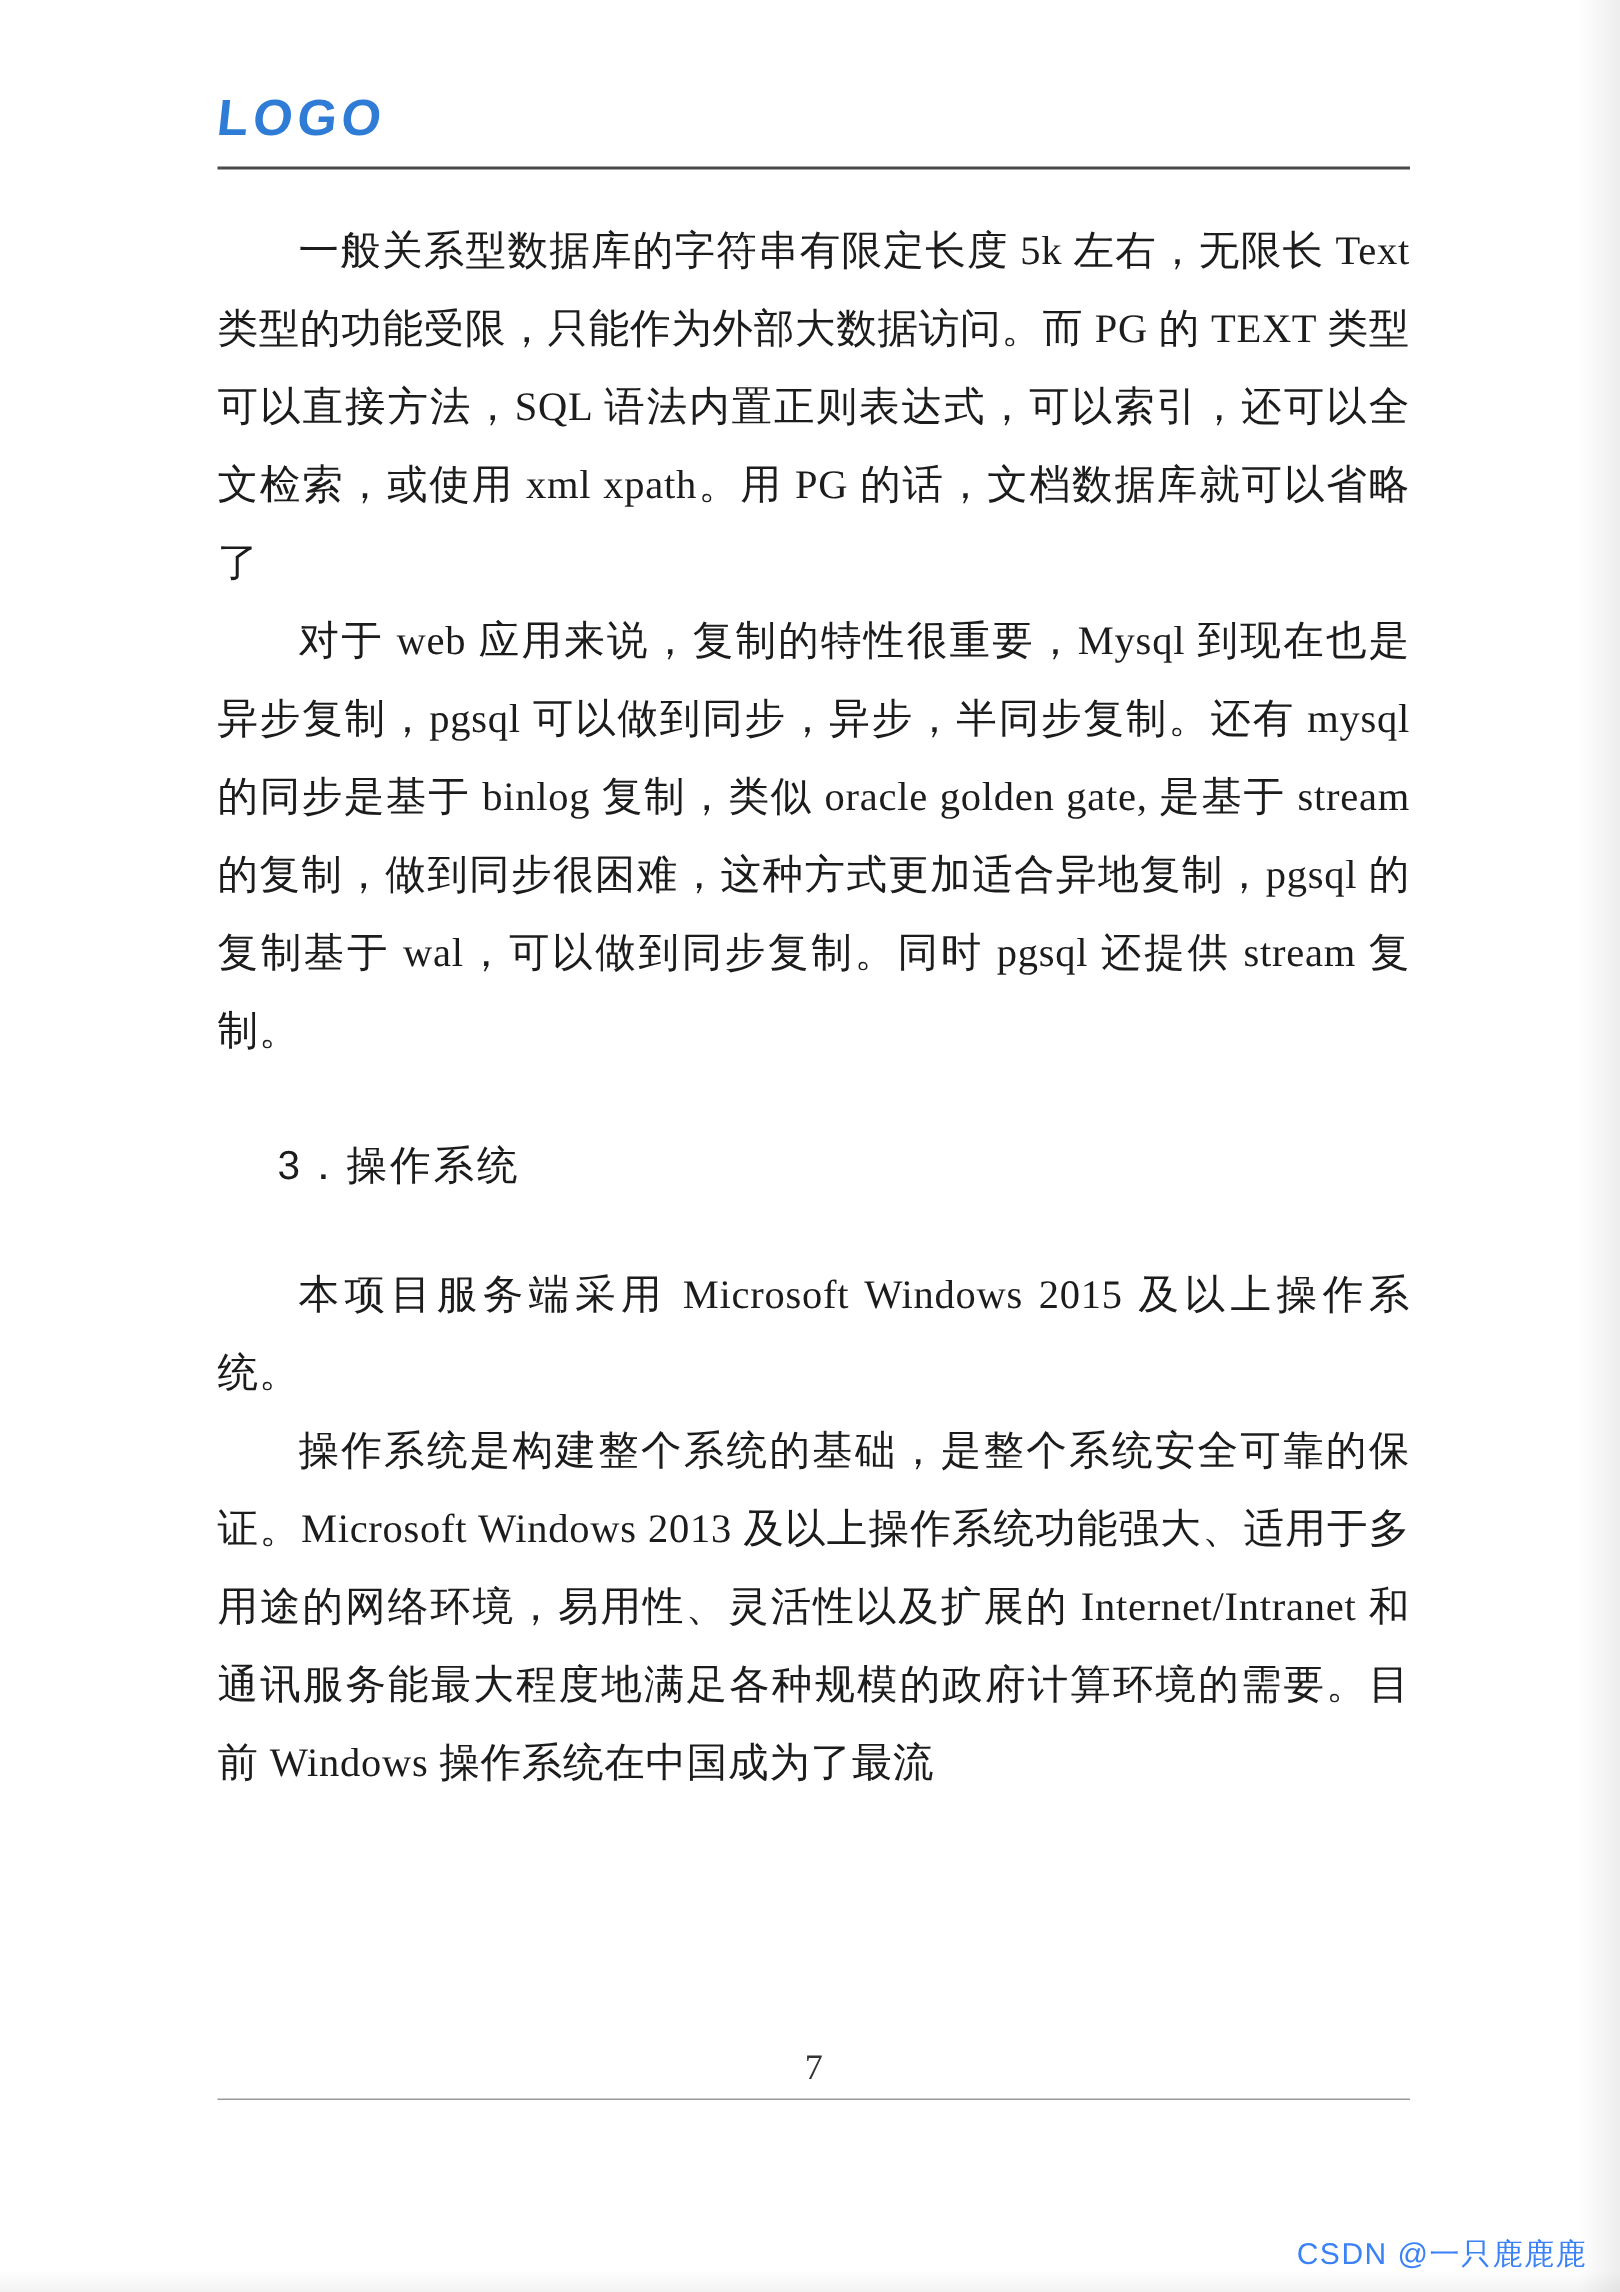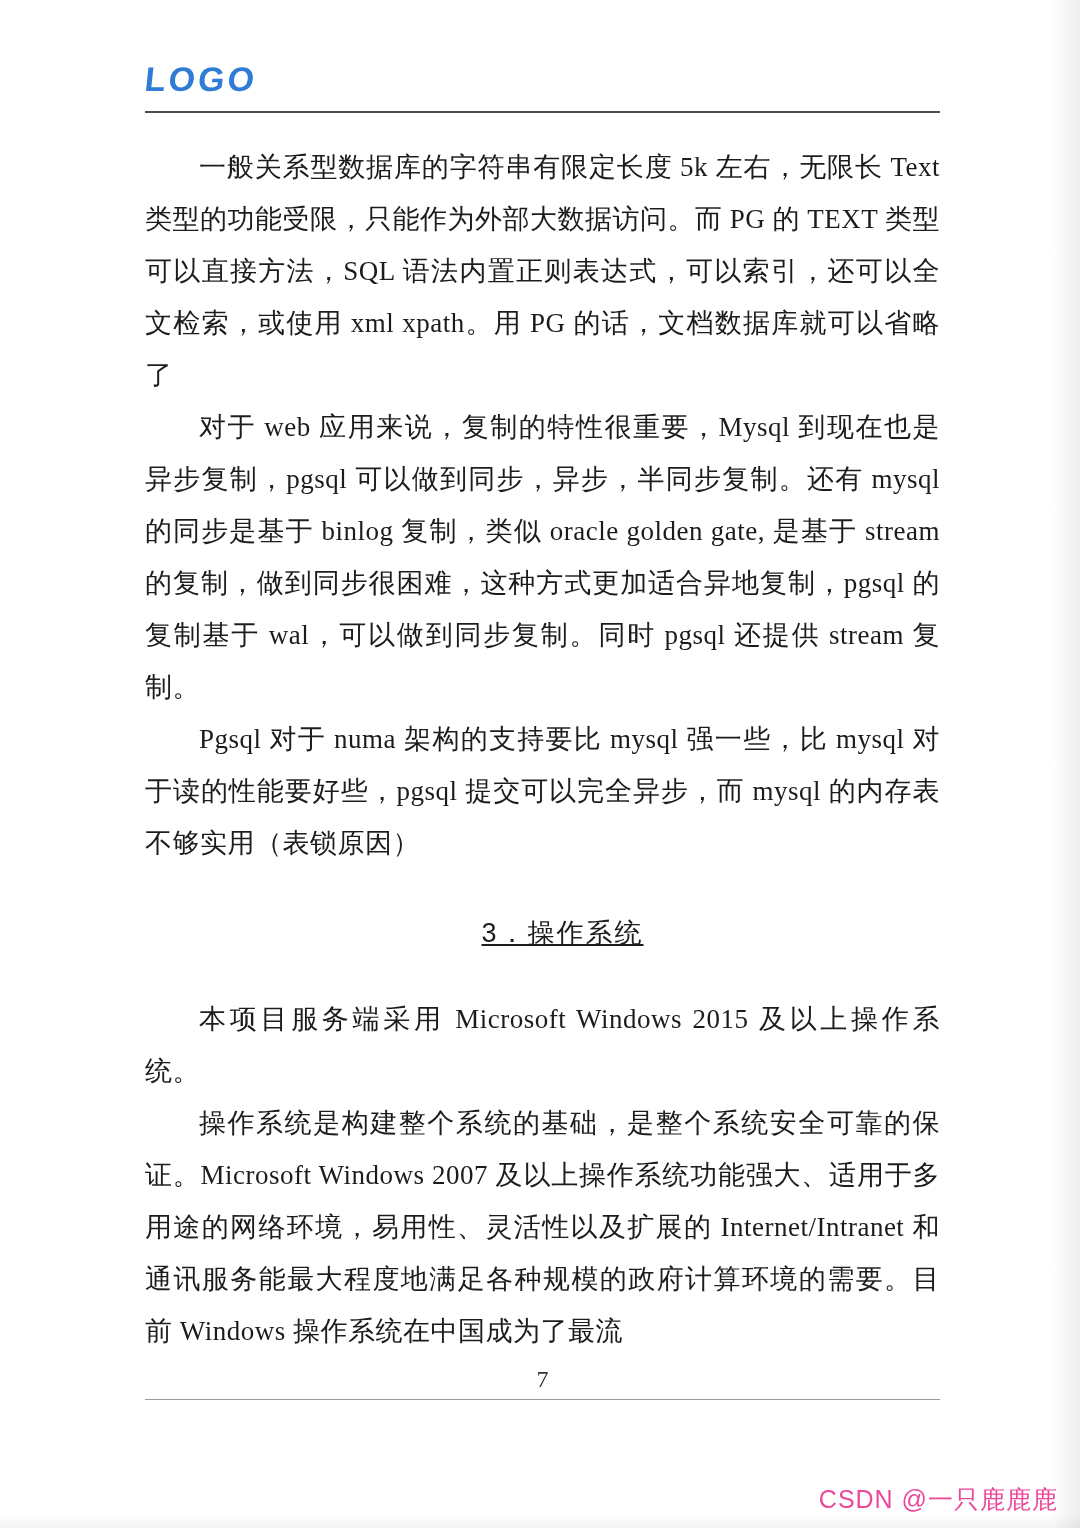--- a/index.html
+++ b/index.html
@@ -56,65 +56,63 @@
     letter-spacing: 0.5px;
   }
   .para { text-indent: 2em; }
   .heading {
     font-family: "Liberation Sans", "DejaVu Sans", sans-serif;
     font-weight: 500;
     font-size: 27px;
     margin: 38px 0 34px 0;
     padding-left: 40px;
     letter-spacing: 2px;
-    text-align: center;
-    text-decoration: underline;
+    text-align: left;
   }
   .doc-footer {
     position: absolute;
     left: 145px;
     right: 140px;
     bottom: 128px;
     text-align: center;
   }
   .page-number {
     font-size: 24px;
     color: #333333;
     margin-bottom: 6px;
   }
   .footer-rule { border-bottom: 1.5px solid #9a9a9a; }
   .watermark {
     position: absolute;
     right: 22px;
     bottom: 12px;
     font-family: "Liberation Sans", "DejaVu Sans", sans-serif;
-    font-size: 25px;
-    color: #ec4899;
+    font-size: 20px;
+    color: #3b82f6;
     letter-spacing: 1px;
   }
 </style>
 </head>
 <body>
 
 <div class="page">
 
   <header class="doc-header">
     <div class="logo">LOGO</div>
     <div class="header-rule"></div>
   </header>
 
   <main class="doc-body">
     <p class="para">一般关系型数据库的字符串有限定长度 5k 左右，无限长 Text 类型的功能受限，只能作为外部大数据访问。而 PG 的 TEXT 类型可以直接方法，SQL 语法内置正则表达式，可以索引，还可以全文检索，或使用 xml xpath。用 PG 的话，文档数据库就可以省略了</p>
     <p class="para">对于 web 应用来说，复制的特性很重要，Mysql 到现在也是异步复制，pgsql 可以做到同步，异步，半同步复制。还有 mysql 的同步是基于 binlog 复制，类似 oracle golden gate, 是基于 stream 的复制，做到同步很困难，这种方式更加适合异地复制，pgsql 的复制基于 wal，可以做到同步复制。同时 pgsql 还提供 stream 复制。</p>
-    <p class="para">Pgsql 对于 numa 架构的支持要比 mysql 强一些，比 mysql 对于读的性能要好些，pgsql 提交可以完全异步，而 mysql 的内存表不够实用（表锁原因）</p>
 
     <h3 class="heading">3．操作系统</h3>
 
     <p class="para">本项目服务端采用 Microsoft  Windows  2015 及以上操作系统。</p>
-    <p class="para">操作系统是构建整个系统的基础，是整个系统安全可靠的保证。Microsoft  Windows  2007 及以上操作系统功能强大、适用于多用途的网络环境，易用性、灵活性以及扩展的 Internet/Intranet 和通讯服务能最大程度地满足各种规模的政府计算环境的需要。目前 Windows 操作系统在中国成为了最流</p>
+    <p class="para">操作系统是构建整个系统的基础，是整个系统安全可靠的保证。Microsoft  Windows  2013 及以上操作系统功能强大、适用于多用途的网络环境，易用性、灵活性以及扩展的 Internet/Intranet 和通讯服务能最大程度地满足各种规模的政府计算环境的需要。目前 Windows 操作系统在中国成为了最流</p>
   </main>
 
   <footer class="doc-footer">
     <div class="page-number">7</div>
     <div class="footer-rule"></div>
   </footer>
 
   <div class="watermark">CSDN @一只鹿鹿鹿</div>
 
 </div>

